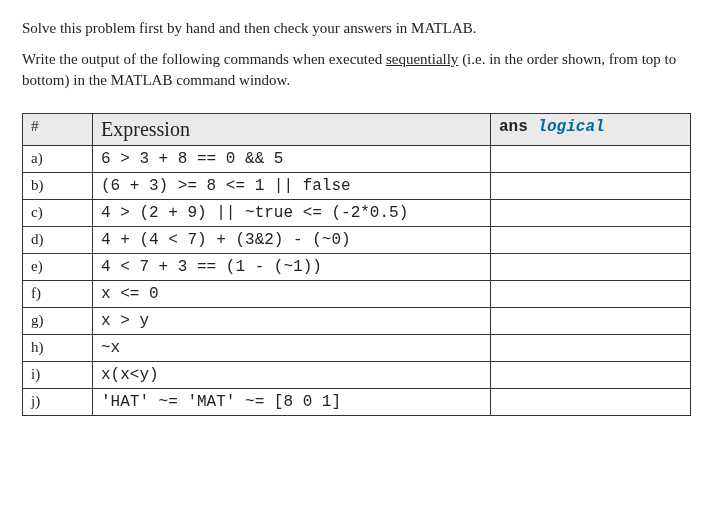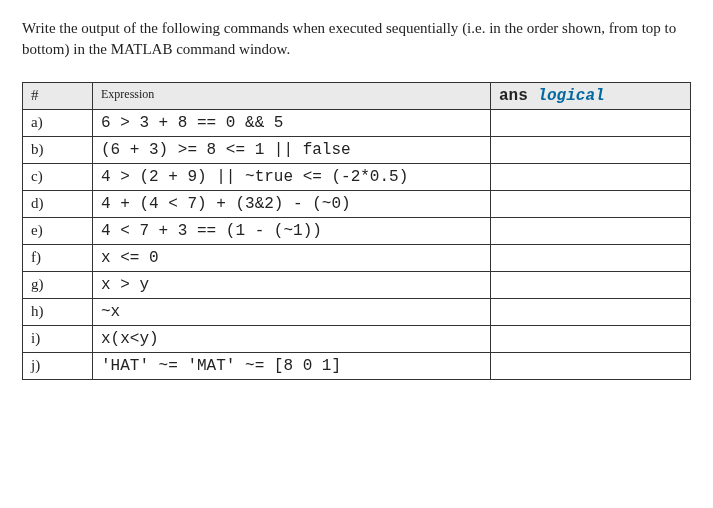--- a/index.html
+++ b/index.html
@@ -10,20 +10,21 @@
     padding: 18px 22px;
     width: 713px;
     box-sizing: border-box;
     background: #fff;
   }
   .intro p {
     margin: 0 0 10px 0;
     line-height: 1.4;
   }
   .underline {
+    text-decoration: underline;
   }
   table {
     border-collapse: collapse;
     width: 100%;
     margin-top: 22px;
     table-layout: fixed;
   }
   th, td {
     border: 1px solid #333;
     padding: 4px 8px;
@@ -40,30 +41,31 @@
   .row-given td.ans-cell {
     background: #bfbfbf;
   }
   .mono {
     font-family: 'Courier New', Courier, monospace;
     font-size: 16px;
     white-space: pre;
   }
   .expr-header {
     font-family: Georgia, serif;
-    font-size: 12px;
+    font-size: 20px;
   }
   .ans-header .mono {
     font-weight: bold;
   }
 </style>
 </head>
 <body>
 
 <div class="intro">
+  <p>Solve this problem first by hand and then check your answers in MATLAB.</p>
   <p>
     <span>Write the output of the following commands when executed </span><span class="underline">sequentially</span><span> (i.e. in the order shown, from top to bottom) in the MATLAB command window.</span>
   </p>
 </div>
 
 <table>
   <colgroup>
     <col class="col-id">
     <col class="col-expr">
     <col class="col-ans">

